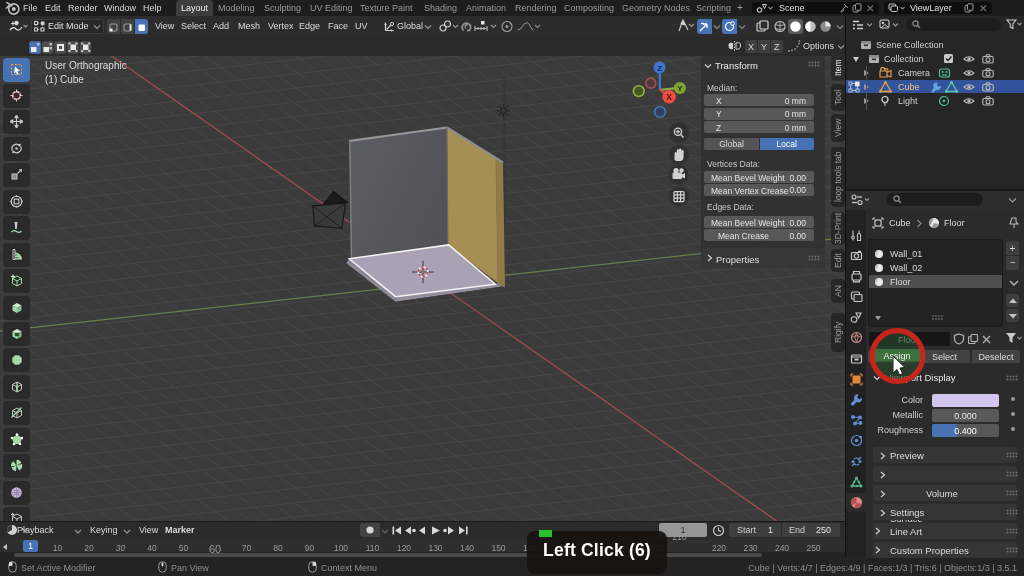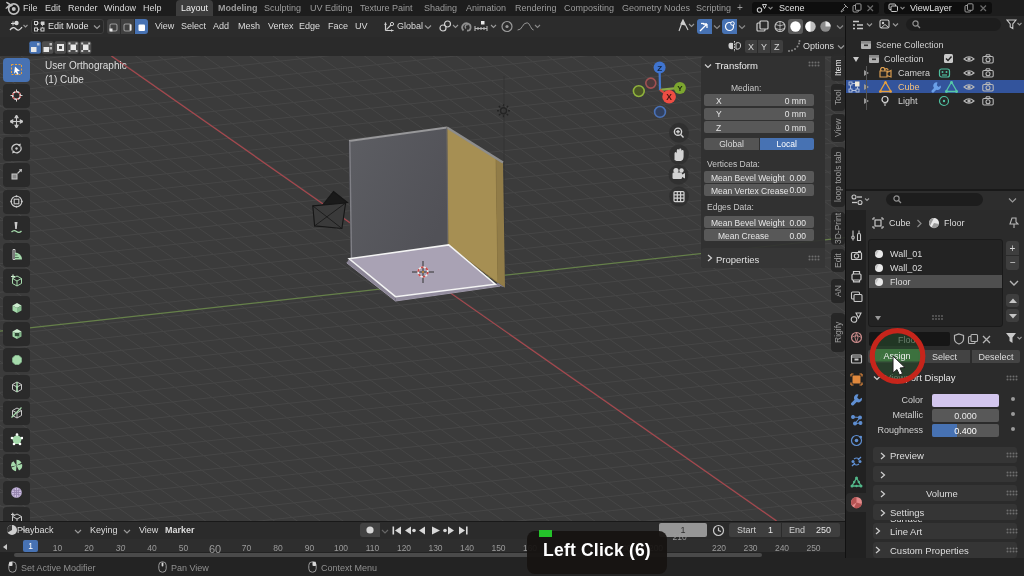--- a/index.html
+++ b/index.html
@@ -21,21 +21,21 @@
       <circle cx="14" cy="12.5" r="3.2" fill="#bfbfbf"></circle>
     </g>
   </svg>
   <div class="abs txt" style="left:23px;top:3px;color:#d8d8d8;">File</div>
   <div class="abs txt" style="left:45px;top:3px;color:#d8d8d8;">Edit</div>
   <div class="abs txt" style="left:68px;top:3px;color:#d8d8d8;">Render</div>
   <div class="abs txt" style="left:104px;top:3px;color:#d8d8d8;">Window</div>
   <div class="abs txt" style="left:143px;top:3px;color:#d8d8d8;">Help</div>
   <div class="abs" style="left:176px;top:0px;width:37px;height:16px;background:#3d3d3d;border-radius:4px 4px 0 0;"></div>
   <div class="abs txt" style="left:181px;top:3px;color:#f0f0f0;">Layout</div>
-  <div class="abs txt" style="left:218px;top:3px;color:#9b9b9b;font-weight:bold;">Modeling</div>
+  <div class="abs txt" style="left:218px;top:3px;color:#9b9b9b;">Modeling</div>
   <div class="abs txt" style="left:264px;top:3px;color:#9b9b9b;">Sculpting</div>
   <div class="abs txt" style="left:310px;top:3px;color:#9b9b9b;">UV Editing</div>
   <div class="abs txt" style="left:360px;top:3px;color:#9b9b9b;">Texture Paint</div>
   <div class="abs txt" style="left:424px;top:3px;color:#9b9b9b;">Shading</div>
   <div class="abs txt" style="left:466px;top:3px;color:#9b9b9b;">Animation</div>
   <div class="abs txt" style="left:515px;top:3px;color:#9b9b9b;">Rendering</div>
   <div class="abs txt" style="left:564px;top:3px;color:#9b9b9b;">Compositing</div>
   <div class="abs txt" style="left:622px;top:3px;color:#9b9b9b;">Geometry Nodes</div>
   <div class="abs txt" style="left:696px;top:3px;color:#9b9b9b;">Scripting</div>
   <div class="abs txt" style="left:737px;top:2px;color:#9b9b9b;font-size:10px;">+</div>
@@ -495,21 +495,21 @@
         <circle cx="1.5" cy="1.5" r="1"></circle>
         <circle cx="4.5" cy="1.5" r="1"></circle>
         <circle cx="7.5" cy="1.5" r="1"></circle>
         <circle cx="10.5" cy="1.5" r="1"></circle>
         <circle cx="1.5" cy="4.5" r="1"></circle>
         <circle cx="4.5" cy="4.5" r="1"></circle>
         <circle cx="7.5" cy="4.5" r="1"></circle>
         <circle cx="10.5" cy="4.5" r="1"></circle>
       </g>
     </svg>
-<div class="abs" style="left:707px;top:27px;font-size:8.5px;color:#c9c9c9;margin-left:24px;">Median:</div>
+<div class="abs" style="left:707px;top:27px;font-size:8.5px;color:#c9c9c9;">Median:</div>
 <div class="abs" style="left:704px;top:38px;width:110px;height:12px;background:#585858;border-radius:2px;"></div>
 <div class="abs" style="left:716px;top:39.5px;font-size:8.5px;color:#e6e6e6;">X</div>
 <div class="abs" style="left:704px;top:39.5px;width:102px;text-align:right;font-size:8.5px;color:#e6e6e6;">0 mm</div>
 <div class="abs" style="left:704px;top:51.5px;width:110px;height:12px;background:#585858;border-radius:2px;"></div>
 <div class="abs" style="left:716px;top:53.0px;font-size:8.5px;color:#e6e6e6;">Y</div>
 <div class="abs" style="left:704px;top:53.0px;width:102px;text-align:right;font-size:8.5px;color:#e6e6e6;">0 mm</div>
 <div class="abs" style="left:704px;top:65px;width:110px;height:12px;background:#585858;border-radius:2px;"></div>
 <div class="abs" style="left:716px;top:66.5px;font-size:8.5px;color:#e6e6e6;">Z</div>
 <div class="abs" style="left:704px;top:66.5px;width:102px;text-align:right;font-size:8.5px;color:#e6e6e6;">0 mm</div>
 <div class="abs" style="left:704px;top:81.5px;width:55px;height:12px;background:#545454;border-radius:2px 0 0 2px;"></div>
@@ -1120,20 +1120,21 @@
   <svg class="abs" style="left:158px;top:3px;" width="9" height="12" viewBox="0 0 9 12">
       <rect x="0.8" y="0.8" width="7.4" height="10.4" rx="3.5" fill="none" stroke="#9a9a9a" stroke-width="1"></rect>
       <rect x="3.6" y="1.5" width="1.8" height="4" rx="0.9" fill="#d8d8d8"></rect>
     </svg>
   <div class="abs txt" style="left:171px;top:5px;color:#909090;">Pan View</div>
   <svg class="abs" style="left:308px;top:3px;" width="9" height="12" viewBox="0 0 9 12">
       <rect x="0.8" y="0.8" width="7.4" height="10.4" rx="3.5" fill="none" stroke="#9a9a9a" stroke-width="1"></rect>
       <path d="M8.2 4.5 Q6.5 5.5 4.5 4.5 L4.5 0.8 L7.5 0.8 Q8.2 2 8.2 4.5" fill="#d8d8d8"></path>
     </svg>
   <div class="abs txt" style="left:321px;top:5px;color:#909090;">Context Menu</div>
+  <div class="abs" style="right:7px;top:5px;position:absolute;font-size:9px;color:#909090;white-space:nowrap;">Cube | Verts:4/7 | Edges:4/9 | Faces:1/3 | Tris:6 | Objects:1/3 | 3.5.1</div>
 </div>
 
 <svg class="abs" style="left:863px;top:322px;" width="72" height="72" viewBox="0 0 72 72">
   <defs>
       <clipPath id="annclip">
         <circle cx="34.5" cy="34" r="23.2"></circle>
       </clipPath>
     </defs>
   <g clip-path="url(#annclip)">
     <rect x="0" y="0" width="72" height="72" fill="#27462caa"></rect>

